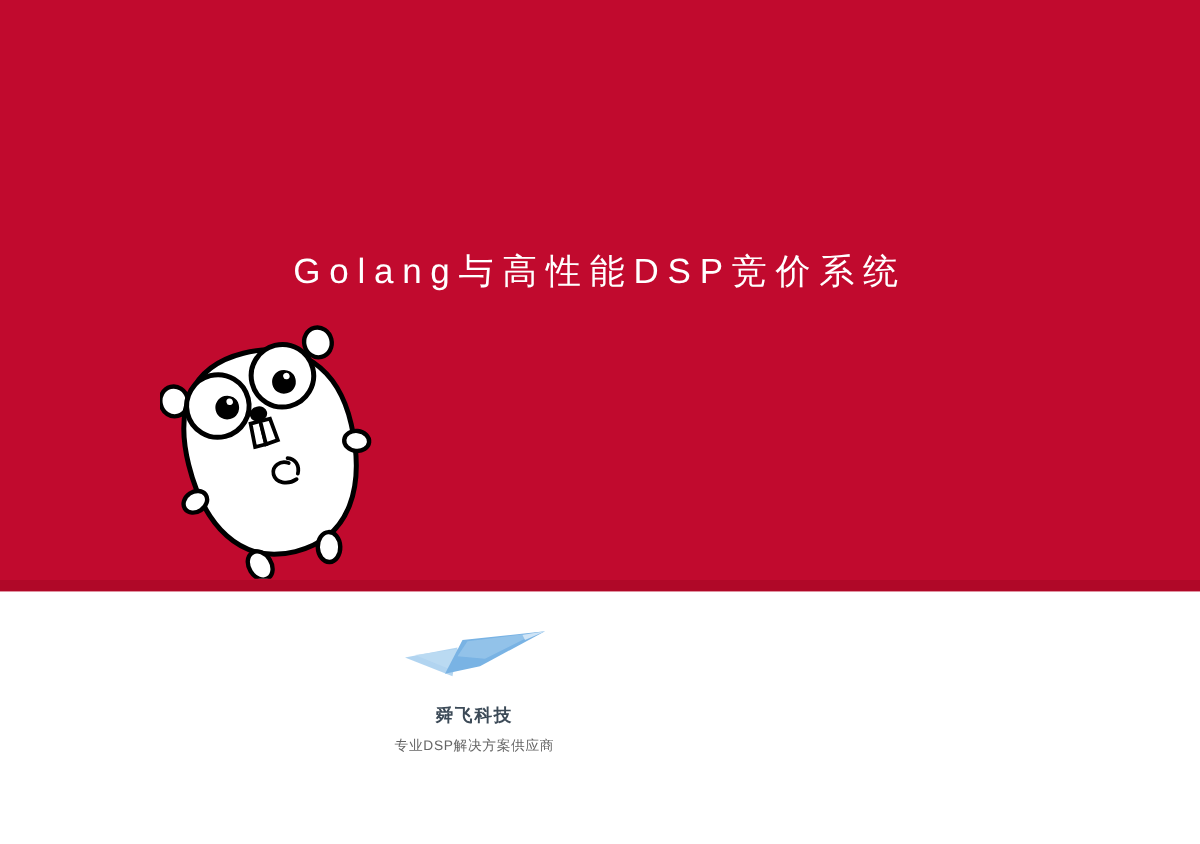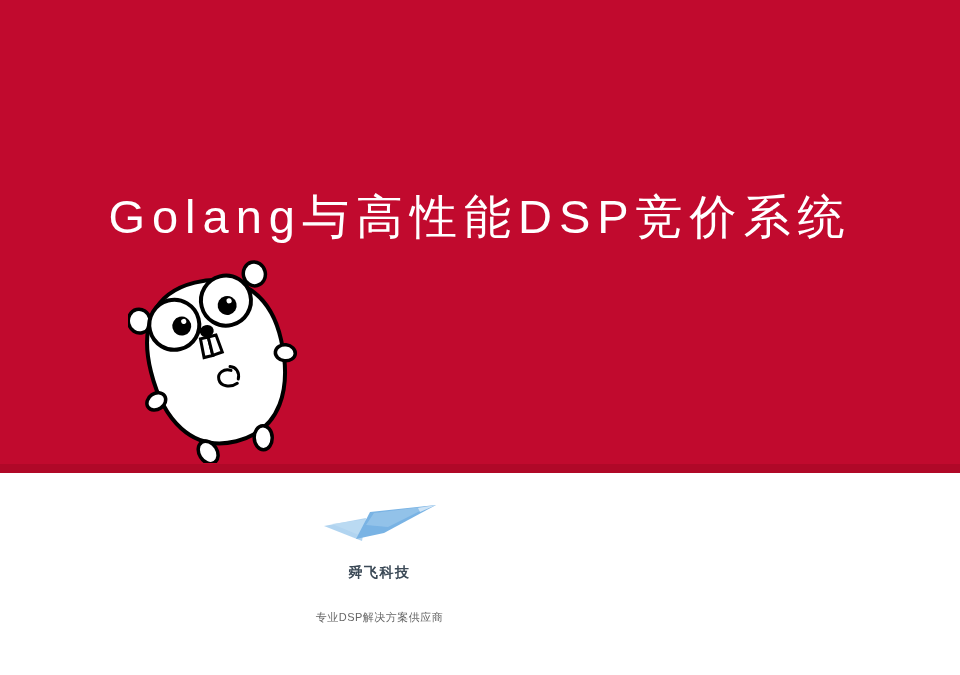--- a/index.html
+++ b/index.html
@@ -37,21 +37,21 @@
   }
 
   
   .slide-title {
     position: absolute;
     left: 0;
     top: 190px;
     width: 960px;
     text-align: center;
     color: #ffffff;
-    font-size: 47px;
+    font-size: 28px;
     font-weight: 400;
     letter-spacing: 7px;
     line-height: 54px;
     white-space: nowrap;
     font-family: "Liberation Sans", "DejaVu Sans", sans-serif;
   }
 
   
   .byline {
     position: absolute;
@@ -94,21 +94,21 @@
   }
   .company-name {
     margin-top: 10px;
     font-size: 14px;
     font-weight: bold;
     color: #3c4a57;
     letter-spacing: 1.5px;
     line-height: 20px;
   }
   .company-tagline {
-    margin-top: 27px;
+    margin-top: 7px;
     font-size: 11px;
     font-weight: normal;
     color: #4a4a4a;
     letter-spacing: 0.5px;
     line-height: 16px;
     opacity: 0.85;
   }
 </style>
 </head>
 <body>

